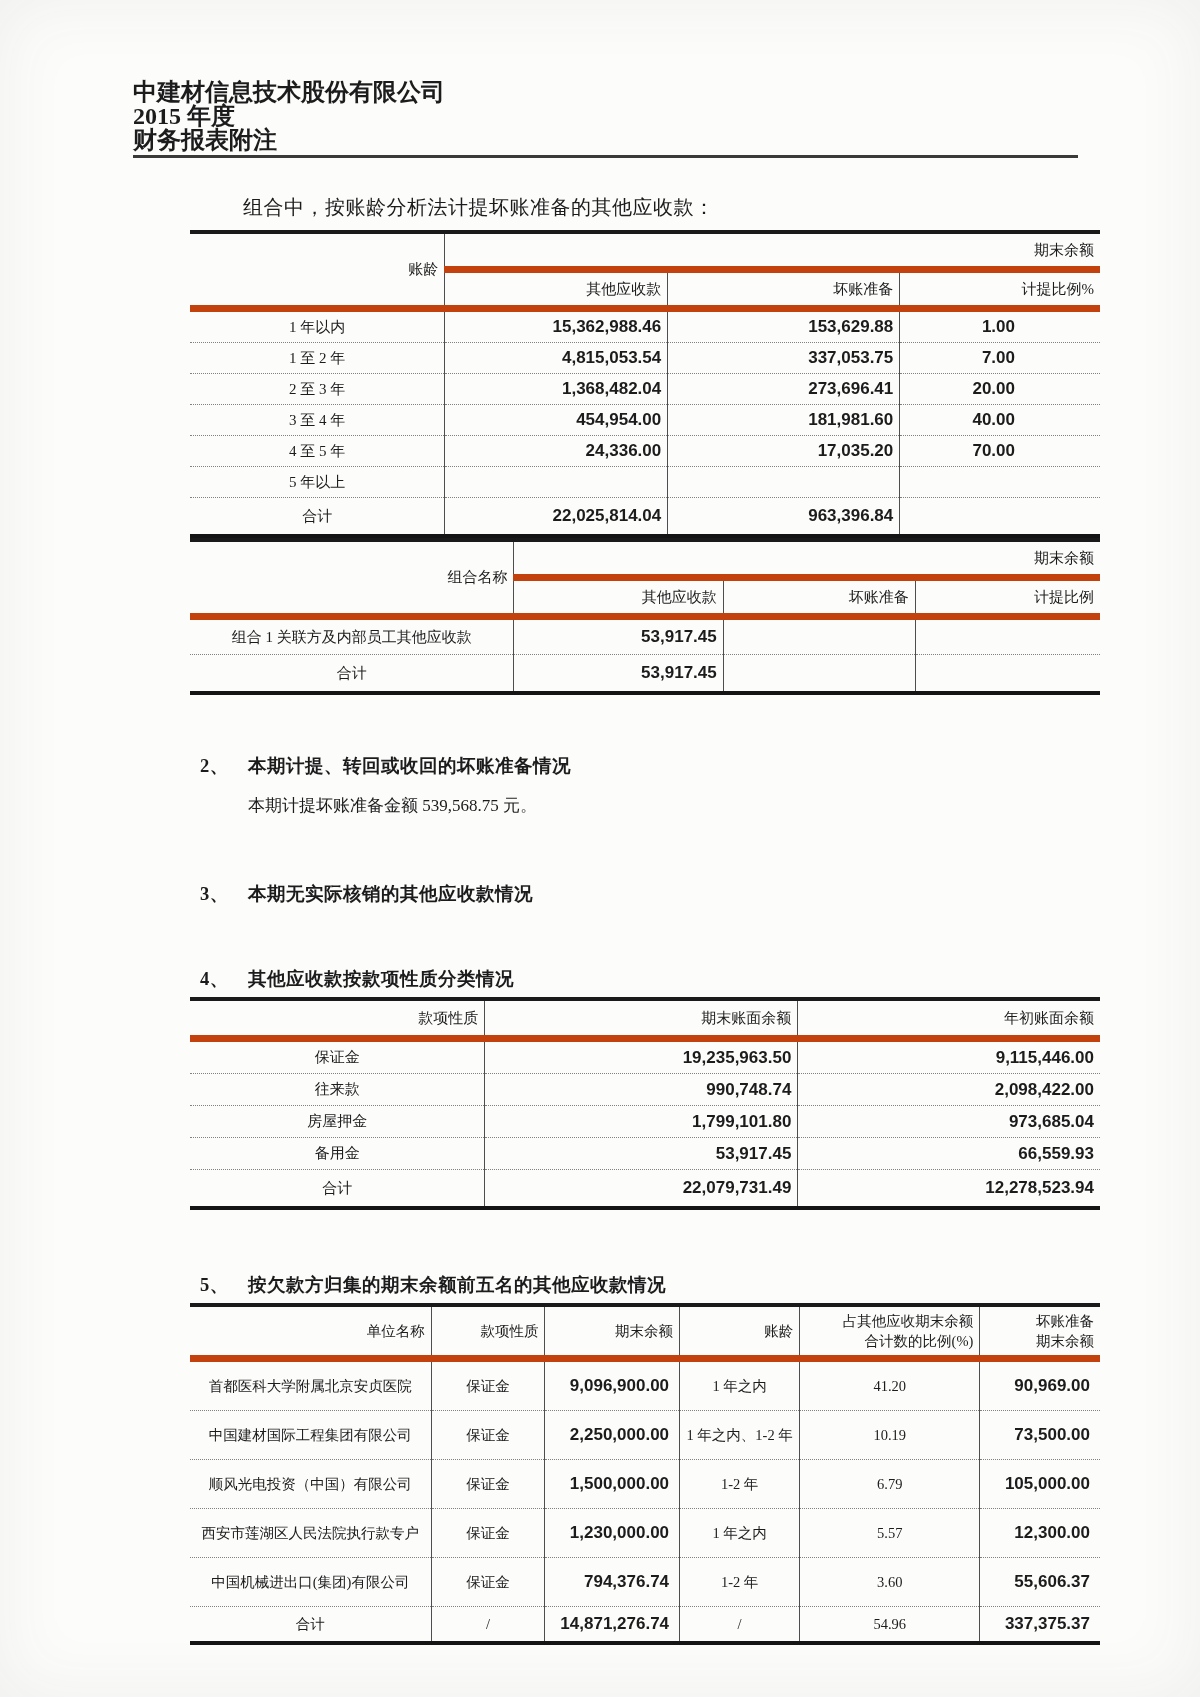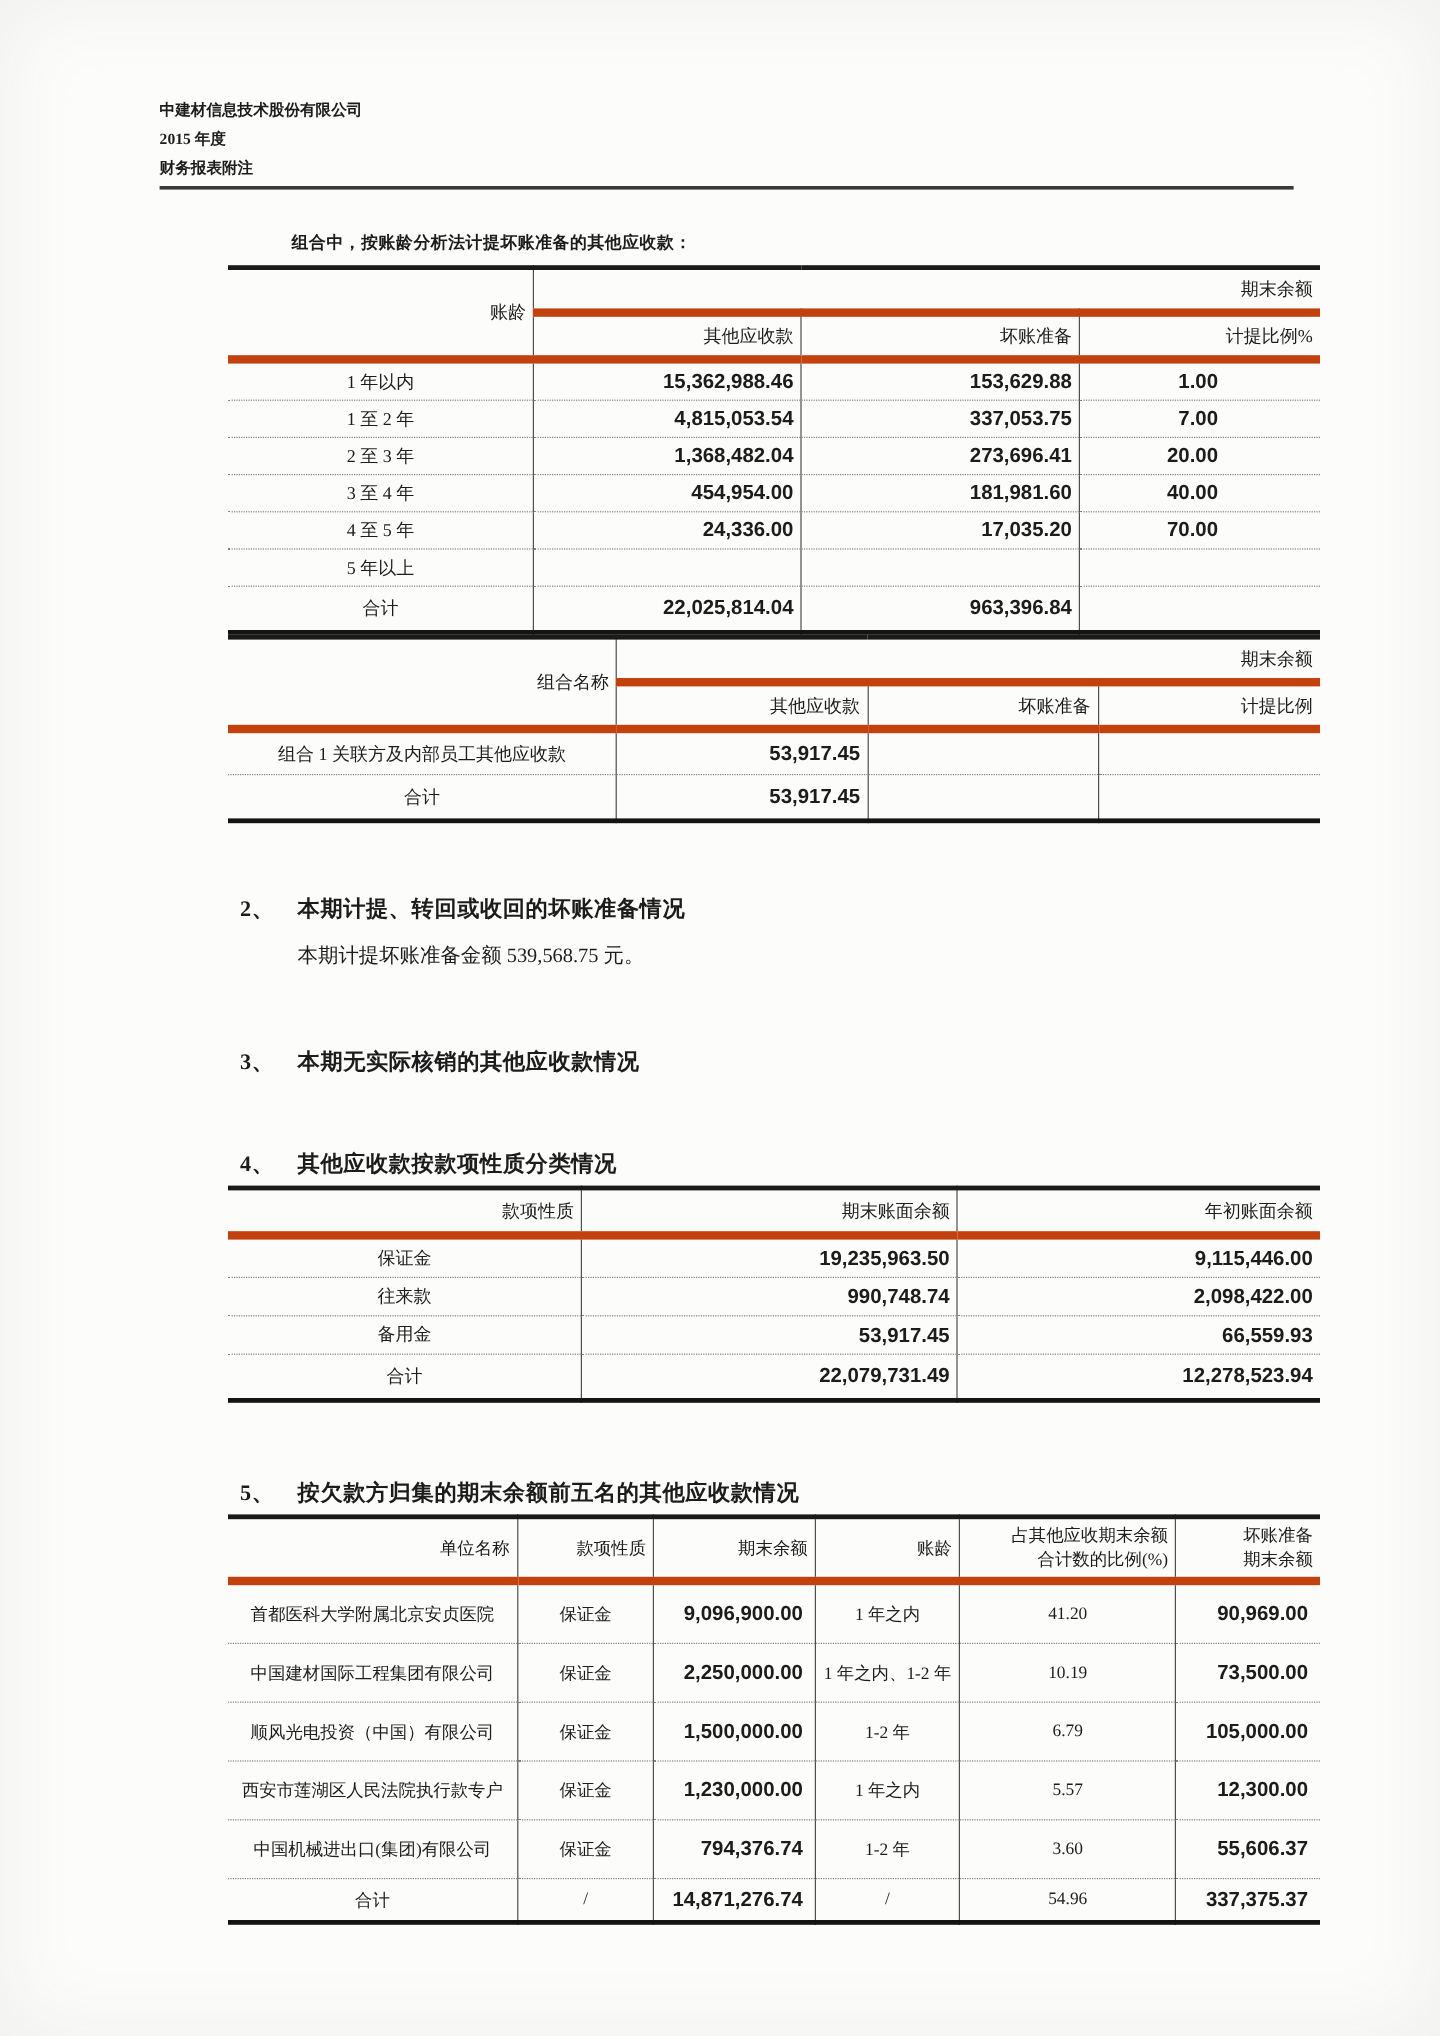--- a/index.html
+++ b/index.html
@@ -8,26 +8,26 @@
     background:#fcfcfb; overflow:hidden;
     box-shadow: inset 0 0 70px rgba(70,70,65,0.07);
     font-family:"Liberation Serif","DejaVu Serif",serif;
     color:#1c1c1c;
   }
   
   .doc-header {
     margin:80px 0 0 133px; width:945px;
     border-bottom:3px solid #3a3a3a; padding-bottom:3px;
   }
-  .doc-header div { font-size:13px; font-weight:bold; line-height:24px; }
+  .doc-header div { font-size:24px; font-weight:bold; line-height:24px; }
   
   .tbl-title {
     margin:36px 0 9px 243px;
     font-family:"DejaVu Sans","Liberation Sans",sans-serif;
-    font-size:14px; font-weight:bold; letter-spacing:0.5px;
+    font-size:20px; font-weight:normal; letter-spacing:0.5px;
   }
   .tbl-title.second { margin-top:52px; }
   .sec-heading {
     display:flex; margin:58px 0 8px 200px;
     font-family:"DejaVu Sans","Liberation Sans",sans-serif;
     font-size:18.5px; font-weight:bold; letter-spacing:0.5px;
   }
   .sec-num { width:48px; flex:0 0 48px; font-family:"Liberation Serif",serif; }
   .body-para { margin:16px 0 13px 248px; font-size:17px; }
   
@@ -204,20 +204,25 @@
         <td class="lbl">保证金</td>
         <td class="num vline">19,235,963.50</td>
         <td class="num vline">9,115,446.00</td>
       </tr>
       <tr>
         <td class="lbl">往来款</td>
         <td class="num vline">990,748.74</td>
         <td class="num vline">2,098,422.00</td>
       </tr>
       <tr>
+        <td class="lbl">房屋押金</td>
+        <td class="num vline">1,799,101.80</td>
+        <td class="num vline">973,685.04</td>
+      </tr>
+      <tr>
         <td class="lbl">备用金</td>
         <td class="num vline">53,917.45</td>
         <td class="num vline">66,559.93</td>
       </tr>
       <tr class="total-row">
         <td class="ctr">合计</td>
         <td class="num vline">22,079,731.49</td>
         <td class="num vline">12,278,523.94</td>
       </tr>
     </tbody>

